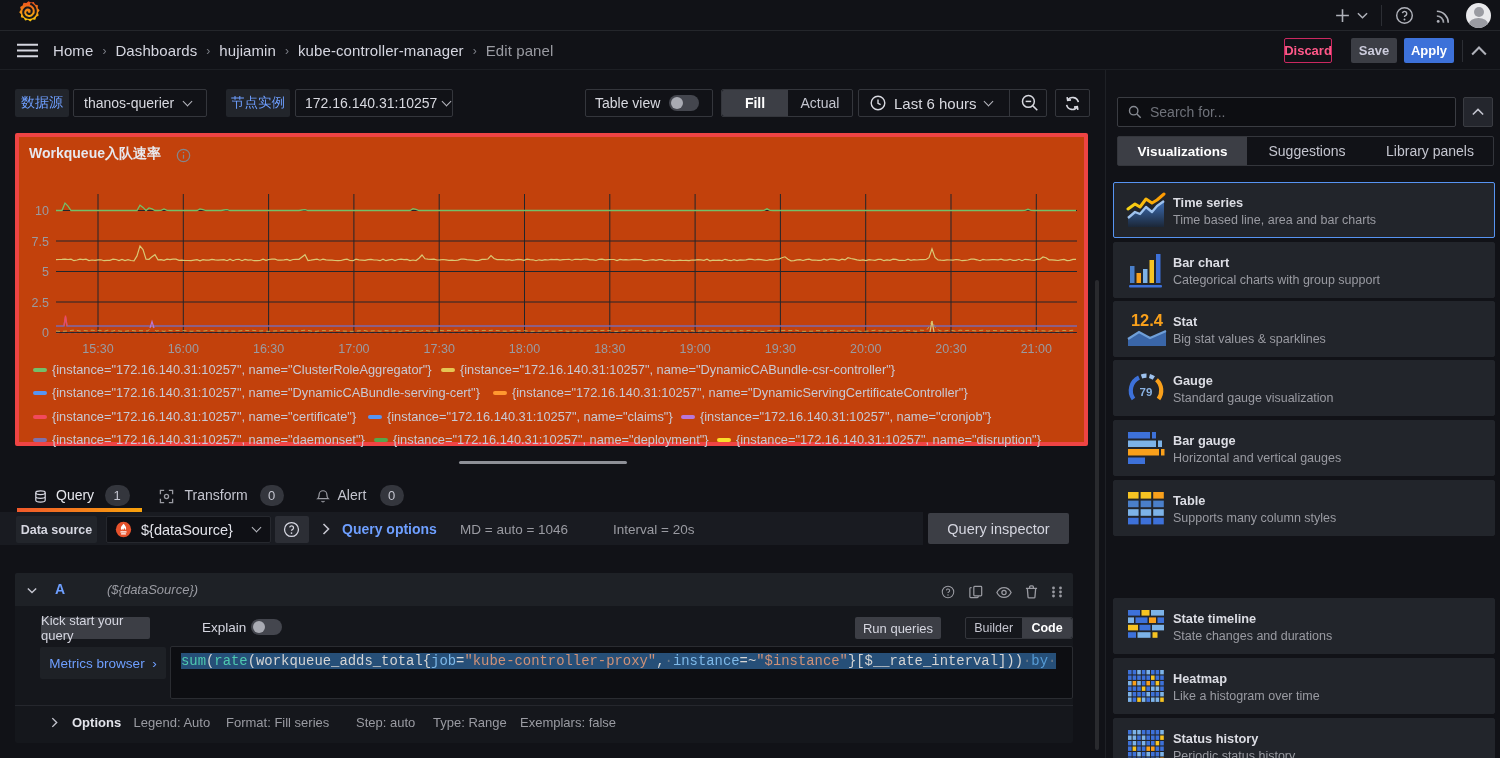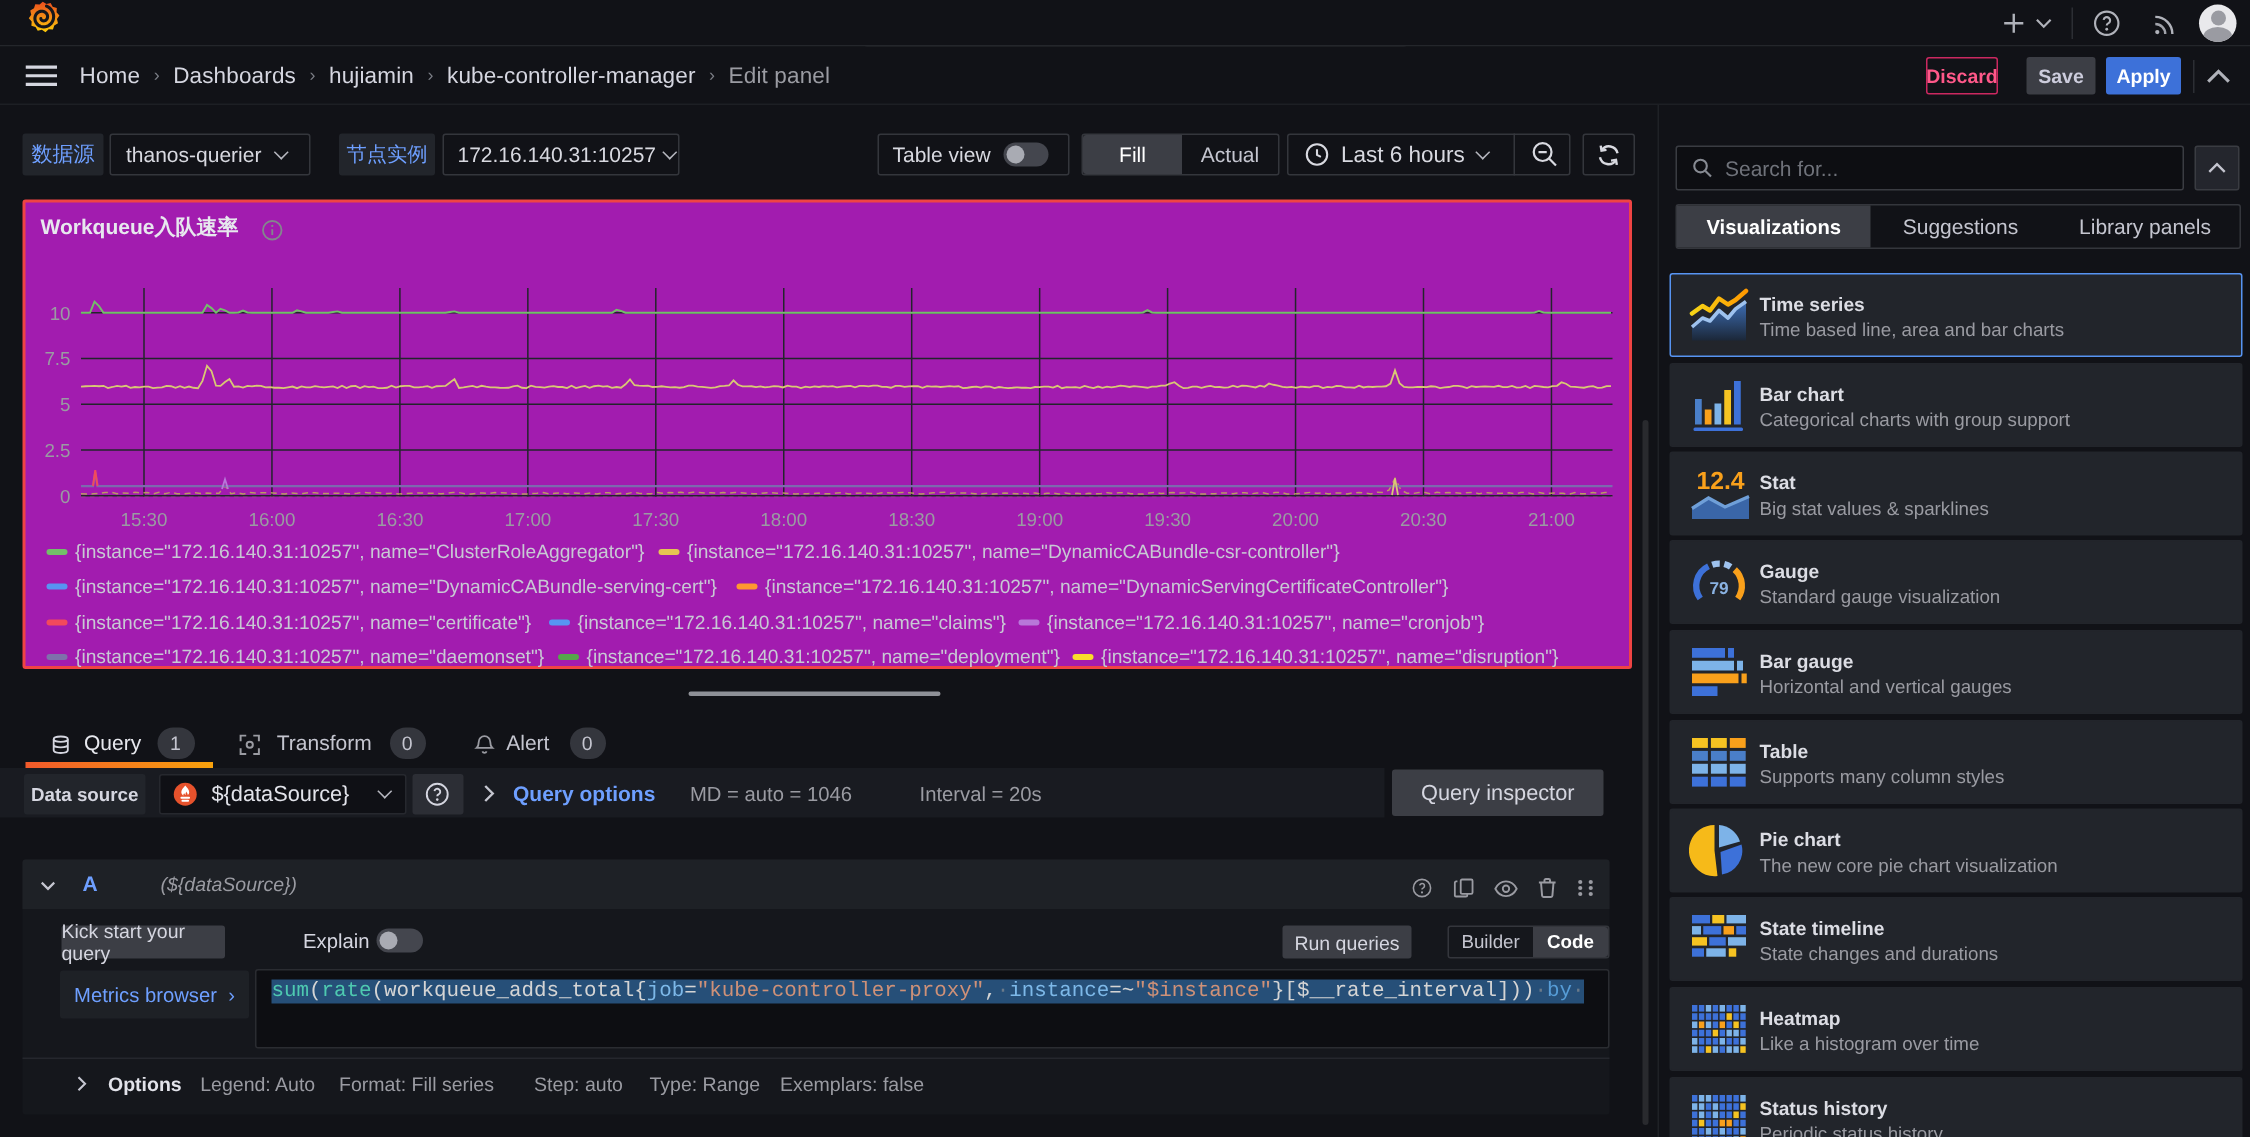--- a/index.html
+++ b/index.html
@@ -23,22 +23,22 @@
 .btn { display:inline-flex; align-items:center; justify-content:center; border-radius:2px;
   font-size:13px; height:25px; color:#ccccdc; font-weight:bold; }
 
 .tlabel { position:absolute; top:89px; height:28px; background:#22252b; color:#6e9fff;
   font-size:14px; display:flex; align-items:center; padding:0 6px; border-radius:2px; }
 .tdrop { position:absolute; top:89px; height:28px; background:#111217; border:1px solid #34363c;
   color:#d8d9e0; font-size:14px; display:flex; align-items:center; padding:0 10px; border-radius:2px; }
 .chev { width:7px; height:7px; border-right:1.5px solid #b6b7bf; border-bottom:1.5px solid #b6b7bf;
   transform:rotate(45deg); margin:-4px 2px 0 10px; display:inline-block; flex:0 0 auto; }
 
-#panel { position:absolute; left:15px; top:133px; width:1073px; height:313px; background:#a21caf;
-  border:2px solid #ef4444; border-radius:2px; }
+#panel { position:absolute; left:15px; top:133px; width:1073px; height:313px; background:#c2410c;
+  border:4px solid #ef4444; border-radius:2px; }
 .leg { position:absolute; font-size:12.8px; color:#c8c9d4; white-space:nowrap; }
 .dash { position:absolute; width:13.5px; height:4px; border-radius:2px; }
 
 #splitter { position:absolute; left:459px; top:461px; width:168px; height:3px; border-radius:2px; background:#8e9097; }
 .badge { position:absolute; background:#34363d; color:#c4c5cf; border-radius:11px; font-size:13px;
   height:21px; display:inline-flex; align-items:center; justify-content:center; }
 .gbtn { background:#3c3e45; color:#d5d6e0; border-radius:2px; font-size:13px;
   display:inline-flex; align-items:center; justify-content:center; }
 .gray { color:#9a9ba2; }
 #mainscroll { position:absolute; left:1095px; top:280px; width:4px; height:470px; border-radius:2px;
@@ -124,21 +124,21 @@
 <div class="tlabel" style="left:226px;font-size:13.5px;padding:0 5px;">节点实例</div>
 <div class="tdrop" style="left:295px;width:158px;padding:0 9px;">172.16.140.31:10257<span class="chev" style="margin-left:6px"></span></div>
 
 <div class="abs" style="left:585px;top:89px;width:128px;height:28px;border:1px solid #34363c;border-radius:2px;display:flex;align-items:center;padding:0 9px;font-size:14px;color:#d8d9e0;white-space:nowrap;">
   Table view
   <span style="margin-left:9px;width:30px;height:16px;border-radius:9px;background:#44464e;position:relative;display:inline-block;">
     <span style="position:absolute;left:2px;top:2px;width:12px;height:12px;border-radius:50%;background:#a9abb3;"></span>
   </span>
 </div>
 <div class="abs" style="left:721px;top:89px;width:132px;height:28px;border:1px solid #34363c;border-radius:2px;display:flex;">
-  <div style="flex:0 0 66px;background:#3c3e45;border-radius:2px 0 0 2px;display:flex;align-items:center;justify-content:center;font-size:14px;font-weight:normal;color:#fff;">Fill</div>
+  <div style="flex:0 0 66px;background:#3c3e45;border-radius:2px 0 0 2px;display:flex;align-items:center;justify-content:center;font-size:14px;font-weight:bold;color:#fff;">Fill</div>
   <div style="flex:1;display:flex;align-items:center;justify-content:center;font-size:14px;color:#c4c5cf;">Actual</div>
 </div>
 <div class="abs" style="left:858px;top:89px;width:189px;height:28px;border:1px solid #34363c;border-radius:2px;display:flex;align-items:center;">
   <svg style="margin-left:11px" width="16" height="16" viewBox="0 0 16 16" fill="none" stroke="#d8d9e0" stroke-width="1.4">
         <circle cx="8" cy="8" r="6.8"></circle>
         <path d="M8 4.5 V8.3 L10.6 9.6"></path>
       </svg>
   <span style="margin-left:8px;font-size:15px;color:#d8d9e0;">Last 6 hours</span>
   <span class="chev" style="margin-left:8px"></span>
   <div style="margin-left:15px;width:1px;height:28px;background:#34363c"></div>
@@ -443,29 +443,20 @@
             <rect x="27.2" y="19.2" width="10.6" height="6.6"></rect>
           </g>
 <g fill="#3d71d9">
             <rect x="2" y="27.8" width="10.6" height="6.6"></rect>
             <rect x="14.6" y="27.8" width="10.6" height="6.6"></rect>
             <rect x="27.2" y="27.8" width="10.6" height="6.6"></rect>
           </g>
 </svg>
 <div class="t1">Table</div>
         <div class="t2">Supports many column styles</div>
-      </div>
-<div class="card" style="top:469px;">
-        <svg class="icn" width="38" height="36" viewBox="0 0 38 36">
-<path d="M17 18 L17 1 A17 17 0 0 0 6 31 A17 17 0 0 0 19 35 Z" fill="#f6ba19"></path>
-<path d="M20 16 L20 1 A16 16 0 0 1 34 12 Z" fill="#7db3e8"></path>
-<path d="M21 19 L35 14 A16 16 0 0 1 22 34 Z" fill="#3d71d9"></path>
-</svg>
-<div class="t1">Pie chart</div>
-        <div class="t2">The new core pie chart visualization</div>
       </div>
 <div class="card" style="top:588px;">
         <svg class="icn" width="40" height="36" viewBox="0 0 40 36">
           <rect x="2.0" y="2.0" width="3.6" height="4.4" fill="#3d71d9"></rect>
           <rect x="6.6" y="2.0" width="3.6" height="4.4" fill="#3d71d9"></rect>
           <rect x="11.2" y="2.0" width="3.6" height="4.4" fill="#7db3e8"></rect>
           <rect x="15.8" y="2.0" width="3.6" height="4.4" fill="#3d71d9"></rect>
           <rect x="20.4" y="2.0" width="3.6" height="4.4" fill="#7db3e8"></rect>
           <rect x="25.0" y="2.0" width="3.6" height="4.4" fill="#3d71d9"></rect>
           <rect x="29.6" y="2.0" width="3.6" height="4.4" fill="#3d71d9"></rect>

